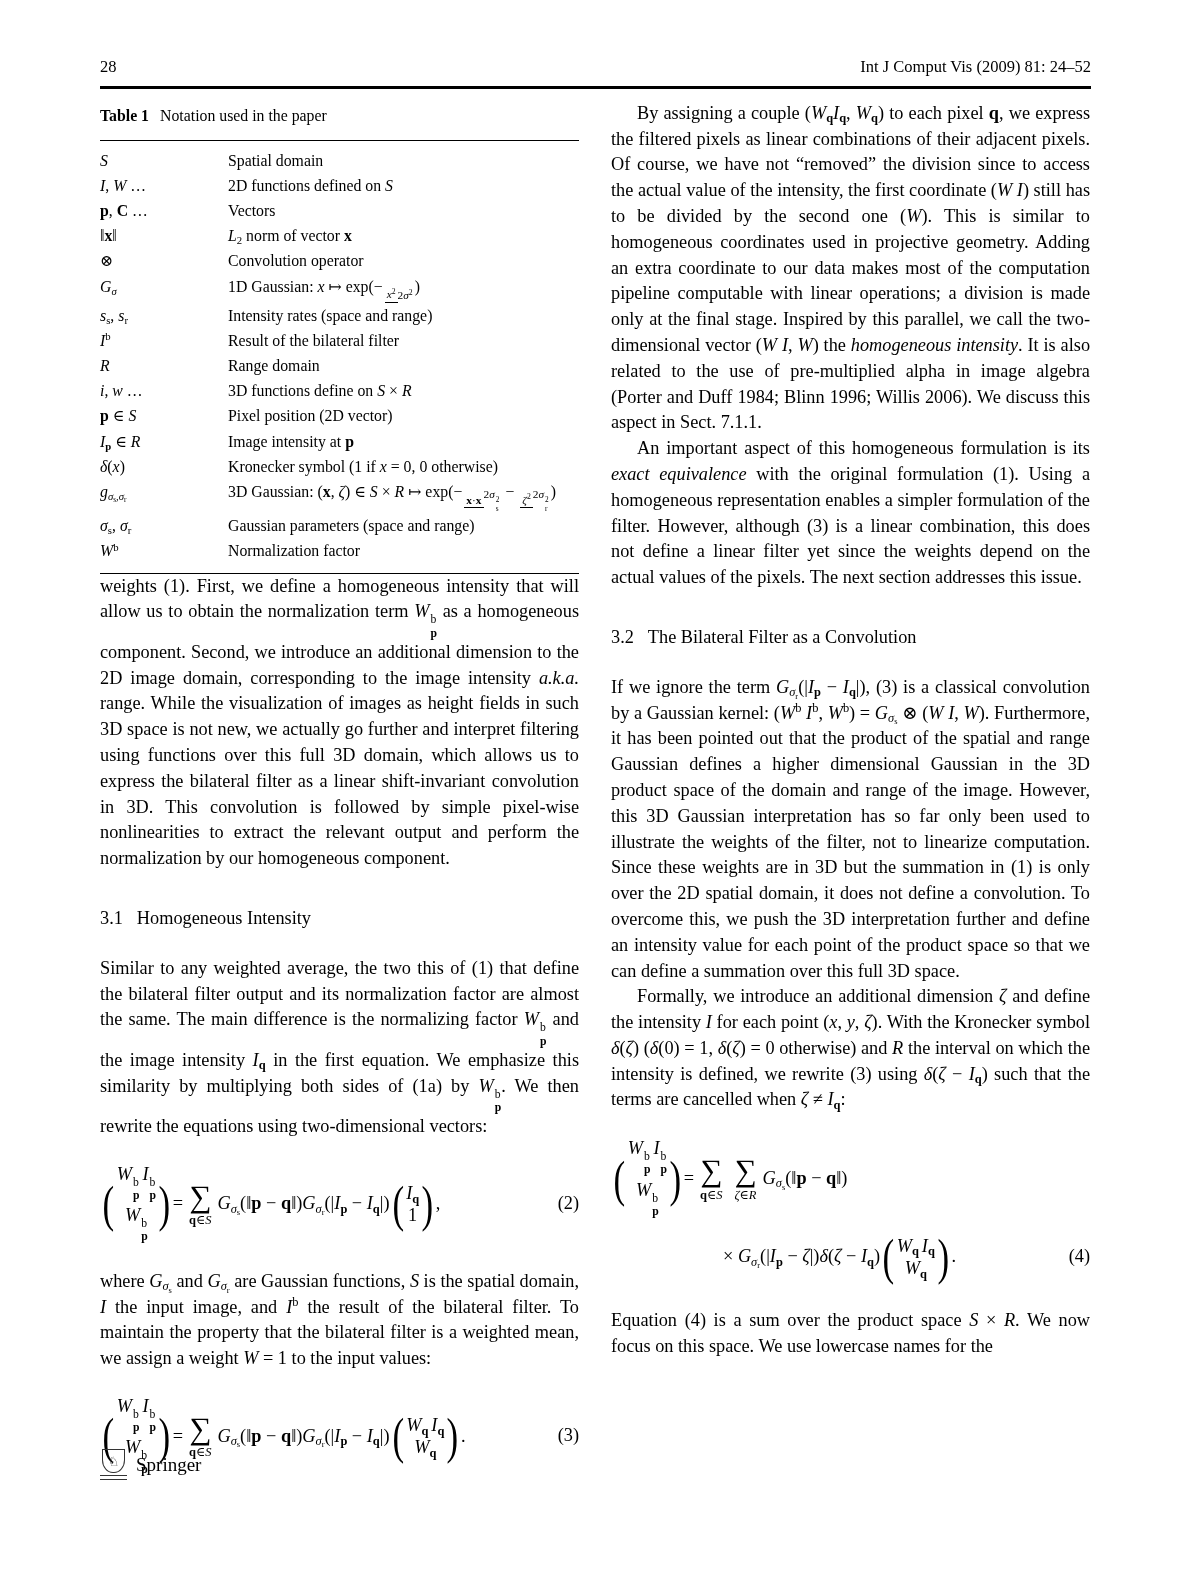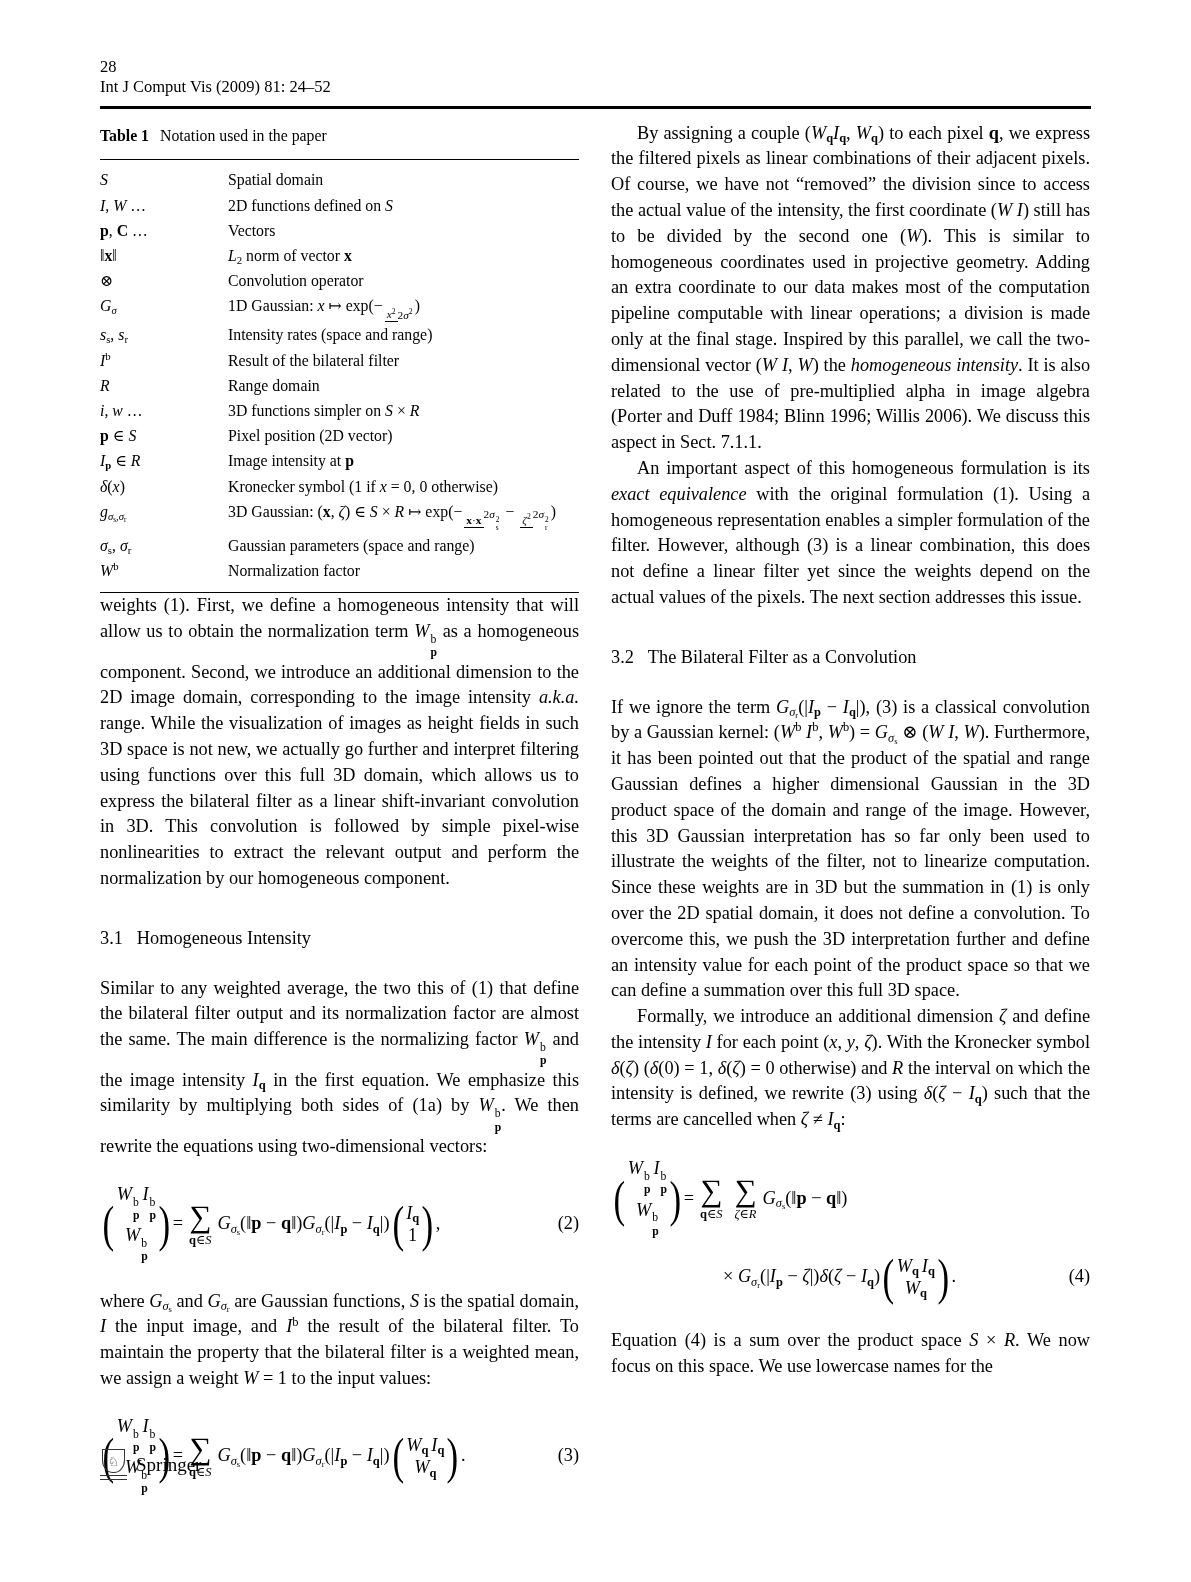--- a/index.html
+++ b/index.html
@@ -1,19 +1,19 @@
 <!DOCTYPE html>
 <html><head>
 <meta charset="utf-8">
 <style>
   html,body{margin:0;padding:0;background:#e8e8e8;}
   .page{position:relative;width:1191px;height:1582px;background:#ffffff;overflow:hidden;
         font-family:"Liberation Serif","DejaVu Serif","DejaVu Sans",serif;color:#000;}
   .sheet{position:absolute;left:100px;top:57px;width:991px;}
-  .runhead{display:flex;justify-content:space-between;font-size:16.5px;line-height:1.2;flex-direction:column;}
+  .runhead{display:flex;justify-content:space-between;font-size:16.5px;line-height:1.2;}
   .thickrule{border-top:3.6px solid #000;margin-top:9px;}
   .cols{display:flex;gap:32px;margin-top:12px;}
   .col{width:479px;text-align:justify;font-size:18.3px;line-height:25.8px;}
 
   
   .tcap{font-size:15.8px;text-align:left;margin:2px 0 11px;}
   .tcap .tl{font-weight:bold;margin-right:11px;}
   .trule{border-top:1.4px solid #000;}
   .tbody{padding:7px 0 9px;}
   .trow{display:flex;font-size:15.8px;line-height:25.2px;text-align:left;}
@@ -119,21 +119,21 @@
             <div class="trow">
               <span class="tsym"><span class="i"><span>I</span><span class="sup"><span class="rm">b</span></span></span></span>
               <span class="tdesc"><span>Result of the bilateral filter</span></span>
             </div>
             <div class="trow">
               <span class="tsym"><span class="cal">R</span></span>
               <span class="tdesc"><span>Range domain</span></span>
             </div>
             <div class="trow">
               <span class="tsym"><span class="i">i</span><span>, </span><span class="i">w</span><span> …</span></span>
-              <span class="tdesc"><span>3D functions simpler on </span><span class="cal">S</span><span> × </span><span class="cal">R</span></span>
+              <span class="tdesc"><span>3D functions define on </span><span class="cal">S</span><span> × </span><span class="cal">R</span></span>
             </div>
             <div class="trow">
               <span class="tsym"><span class="mb">p</span><span> ∈ </span><span class="cal">S</span></span>
               <span class="tdesc"><span>Pixel position (2D vector)</span></span>
             </div>
             <div class="trow">
               <span class="tsym"><span class="i"><span>I</span><span class="sub"><span class="mb">p</span></span></span><span> ∈ </span><span class="cal">R</span></span>
               <span class="tdesc"><span>Image intensity at </span><span class="mb">p</span></span>
             </div>
             <div class="trow">

